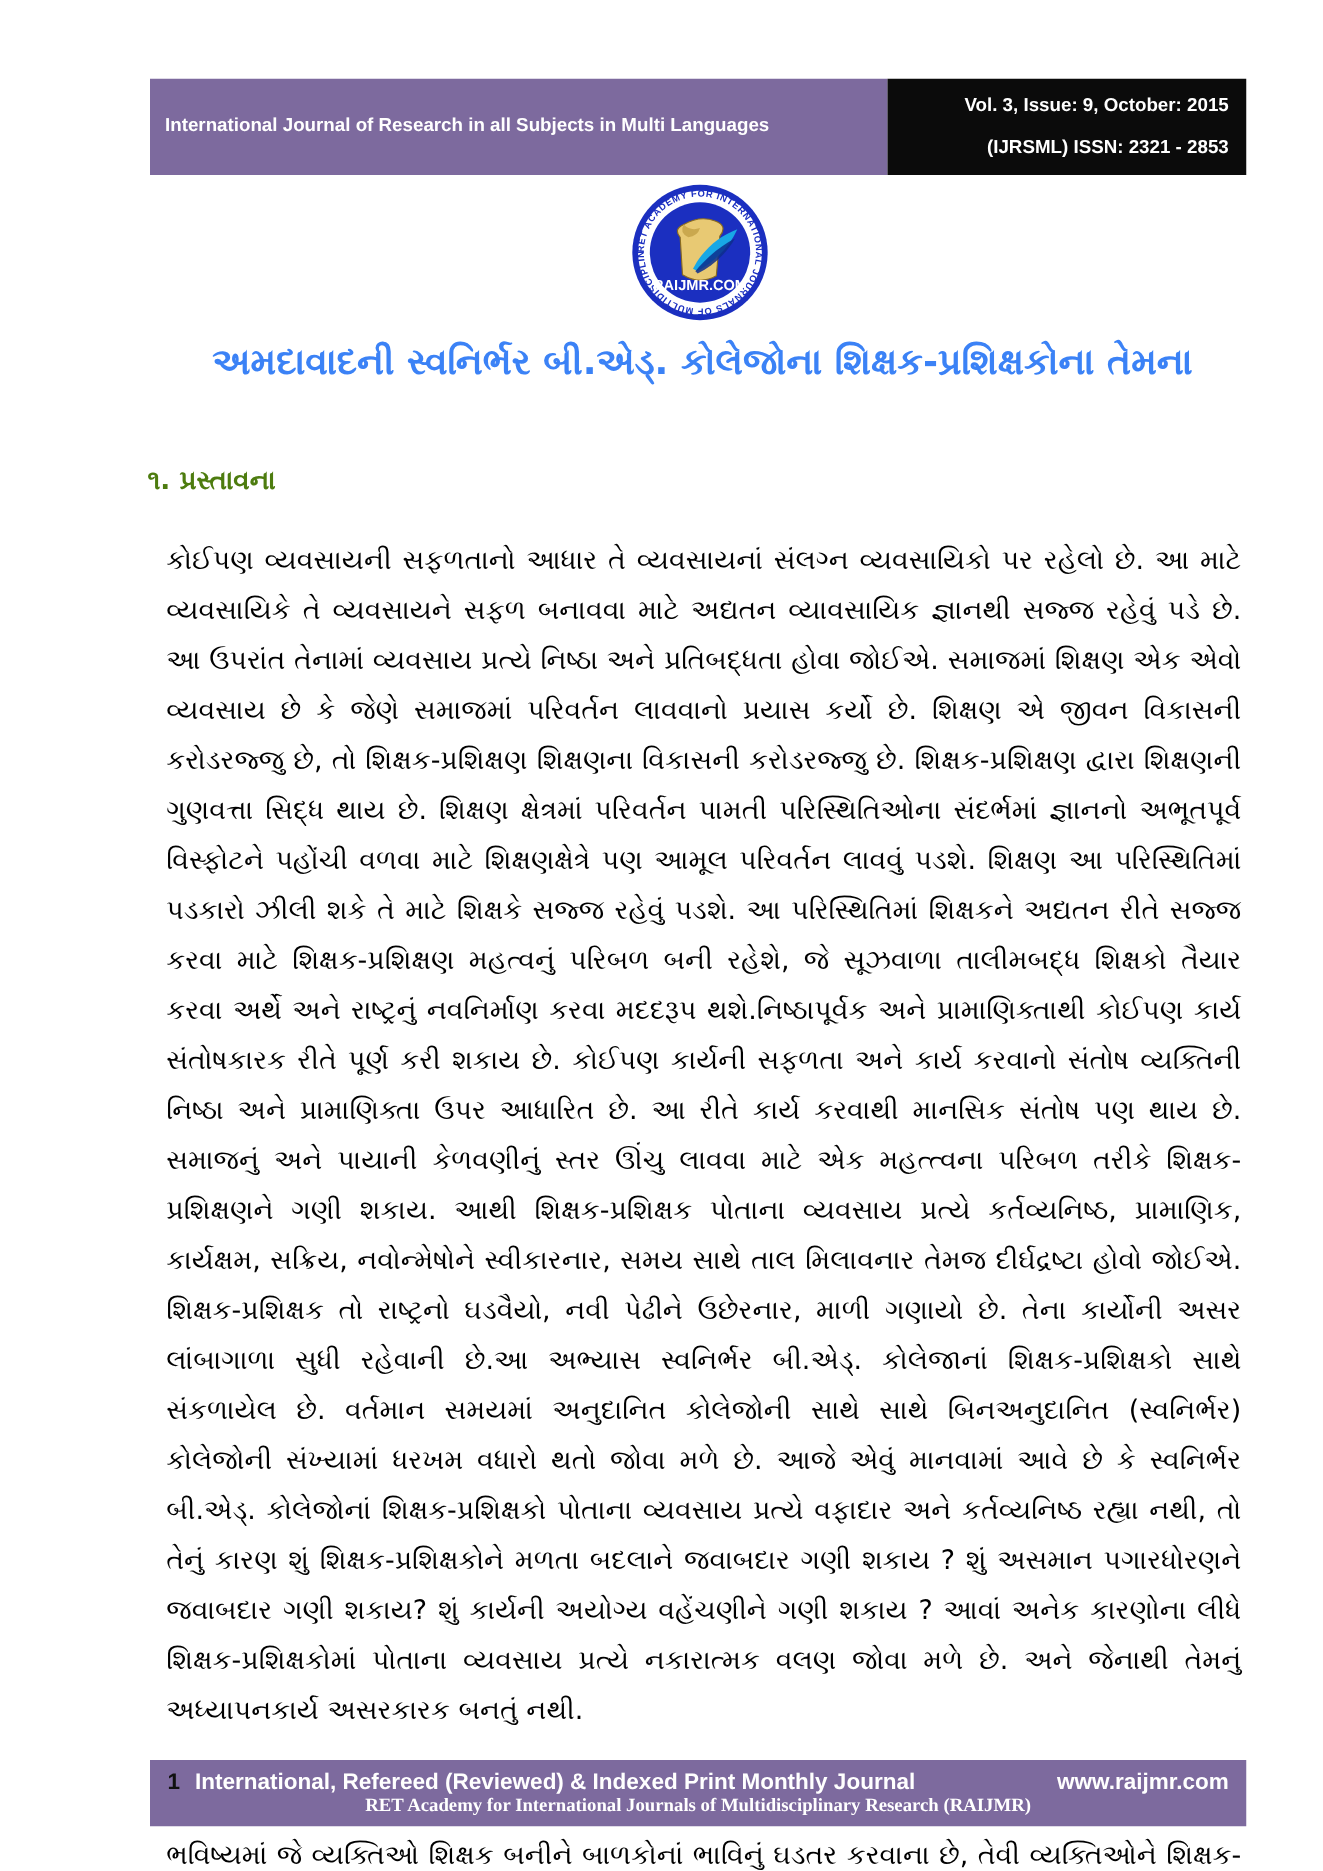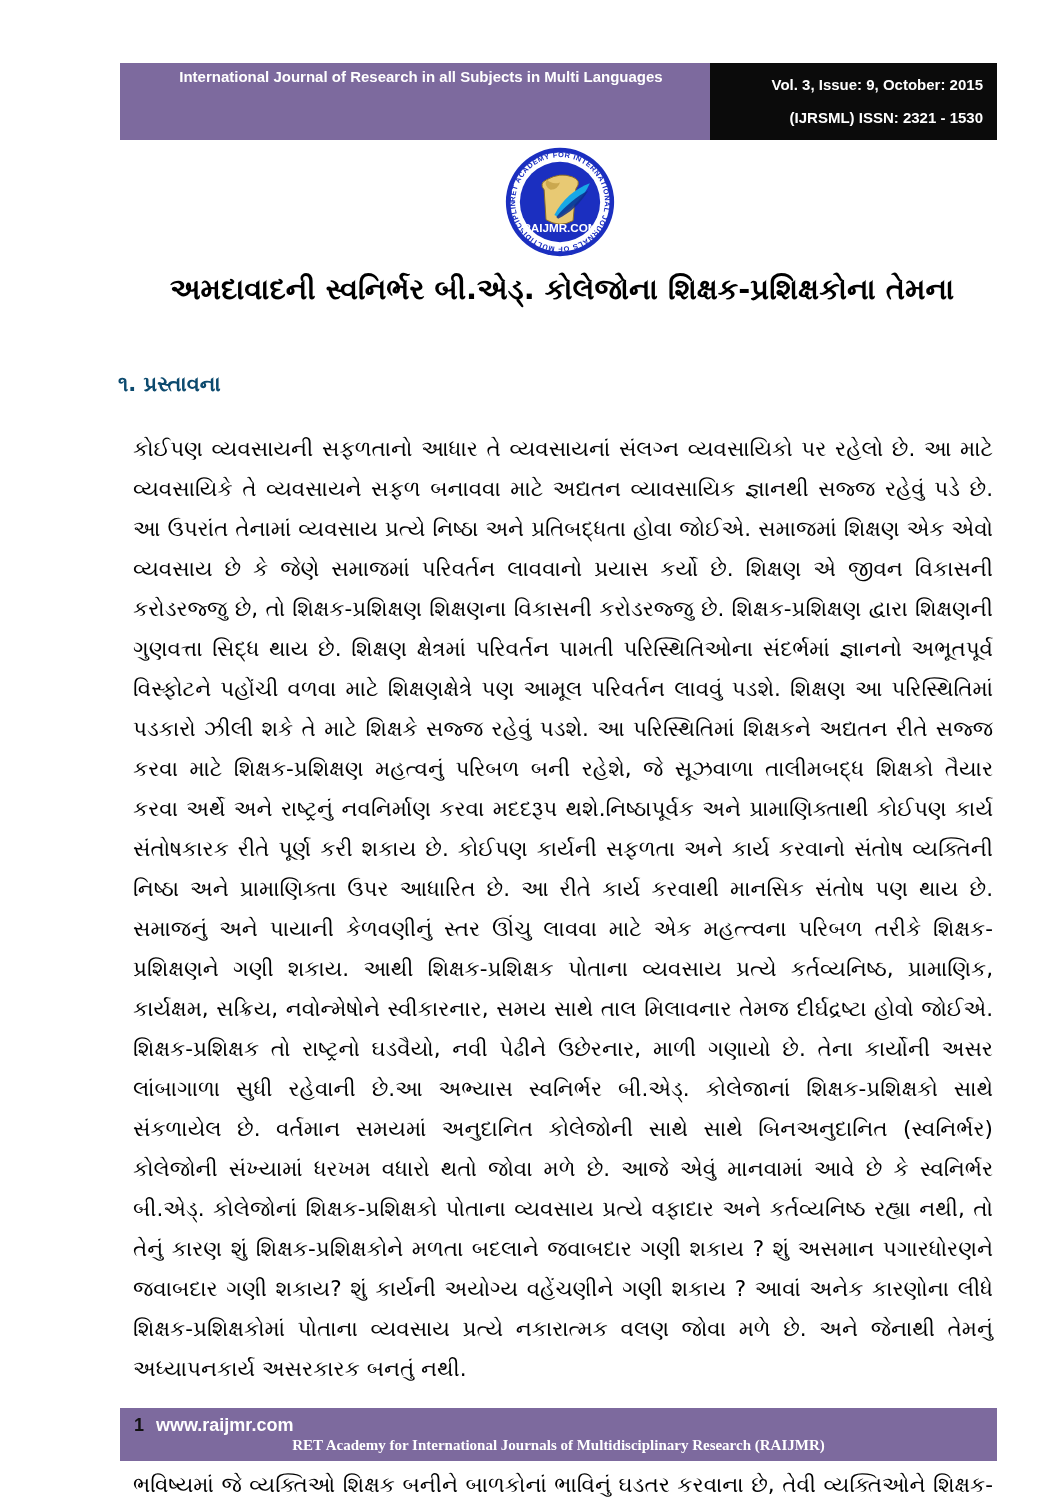--- a/index.html
+++ b/index.html
@@ -9,46 +9,46 @@
   }
   .page{position:absolute;inset:0;background:#ffffff;}
 
   
   .header-bar{
     position:absolute;top:63px;left:120px;width:877px;height:77px;
     display:flex;flex-direction:row;
   }
   .header-left{
     background:#7d6a9e;width:590px;height:100%;
-    display:flex;flex-direction:row;justify-content:space-around;
+    display:flex;flex-direction:column;justify-content:space-around;
     padding:6px 0 6px 12px;box-sizing:border-box;
     color:#ffffff;font-weight:bold;font-size:15px;line-height:1.1;
   }
   .header-right{
     background:#0b0b0b;flex:1;height:100%;
     display:flex;flex-direction:column;justify-content:space-around;
     padding:6px 14px 6px 0;box-sizing:border-box;text-align:right;
     color:#ffffff;font-weight:bold;font-size:15px;line-height:1.1;
   }
 
   
   .logo-wrap{
     position:absolute;top:146px;left:504px;width:112px;height:112px;
   }
   .logo-wrap svg{width:100%;height:100%;display:block;}
 
   
   .article-title{
     position:absolute;top:264px;left:118px;width:888px;
     text-align:center;font-weight:bold;font-size:29px;line-height:50px;
-    color:#000000;font-family:"DejaVu Sans", sans-serif;
+    color:#3b82f6;font-family:"DejaVu Sans", sans-serif;
   }
   .section-heading{
     position:absolute;top:372px;left:118px;width:500px;
-    font-weight:bold;font-size:21px;color:#0c4a6e;
+    font-weight:bold;font-size:21px;color:#4d7c0f;
     font-family:"DejaVu Sans", sans-serif;
   }
   .body-text{
     position:absolute;top:414px;left:118px;width:890px;
     font-size:21.5px;line-height:40px;color:#000000;
     font-family:"DejaVu Sans", sans-serif;
     text-align:justify;
   }
   .body-text p{margin:15px;}
   .body-text p + p{margin-top:36px;}
@@ -75,21 +75,21 @@
 <body>
 
 <div class="page">
 
   <div class="header-bar">
     <div class="header-left">
       <div>International Journal of Research in all Subjects in Multi Languages</div>
     </div>
     <div class="header-right">
       <div>Vol. 3, Issue: 9, October: 2015</div>
-      <div>(IJRSML)  ISSN: 2321 - 1530</div>
+      <div>(IJRSML)  ISSN: 2321 - 2853</div>
     </div>
   </div>
 
   <div class="logo-wrap">
     <svg viewBox="0 0 120 120">
       <circle cx="60" cy="60" r="58" fill="#1b2fc0"></circle>
       <circle cx="60" cy="60" r="53" fill="#ffffff"></circle>
       <circle cx="60" cy="60" r="43" fill="#1b2fc0"></circle>
       <defs>
         <path id="ringpath" d="M 60,60 m -48,0 a 48,48 0 1,1 96,0 a 48,48 0 1,1 -96,0"></path>
@@ -115,18 +115,19 @@
   <div class="section-heading">૧. પ્રસ્તાવના</div>
 
   <div class="body-text">
     <p>કોઈપણ વ્યવસાયની સફળતાનો આધાર તે વ્યવસાયનાં સંલગ્ન વ્યવસાયિકો પર રહેલો છે. આ માટે વ્યવસાયિકે તે વ્યવસાયને સફળ બનાવવા માટે અદ્યતન વ્યાવસાયિક જ્ઞાનથી સજ્જ રહેવું પડે છે. આ ઉપરાંત તેનામાં વ્યવસાય પ્રત્યે નિષ્ઠા અને પ્રતિબદ્ધતા હોવા જોઈએ. સમાજમાં શિક્ષણ એક એવો વ્યવસાય છે કે જેણે સમાજમાં પરિવર્તન લાવવાનો પ્રયાસ કર્યો છે. શિક્ષણ એ જીવન વિકાસની કરોડરજ્જુ છે, તો શિક્ષક-પ્રશિક્ષણ શિક્ષણના વિકાસની કરોડરજ્જુ છે. શિક્ષક-પ્રશિક્ષણ દ્વારા શિક્ષણની ગુણવત્તા સિદ્ધ થાય છે. શિક્ષણ ક્ષેત્રમાં પરિવર્તન પામતી પરિસ્થિતિઓના સંદર્ભમાં જ્ઞાનનો અભૂતપૂર્વ વિસ્ફોટને પહોંચી વળવા માટે શિક્ષણક્ષેત્રે પણ આમૂલ પરિવર્તન લાવવું પડશે. શિક્ષણ આ પરિસ્થિતિમાં પડકારો ઝીલી શકે તે માટે શિક્ષકે સજ્જ રહેવું પડશે. આ પરિસ્થિતિમાં શિક્ષકને અદ્યતન રીતે સજ્જ કરવા માટે શિક્ષક-પ્રશિક્ષણ મહત્વનું પરિબળ બની રહેશે, જે સૂઝવાળા તાલીમબદ્ધ શિક્ષકો તૈયાર કરવા અર્થે અને રાષ્ટ્રનું નવનિર્માણ કરવા મદદરૂપ થશે.નિષ્ઠાપૂર્વક અને પ્રામાણિક્તાથી કોઈપણ કાર્ય સંતોષકારક રીતે પૂર્ણ કરી શકાય છે. કોઈપણ કાર્યની સફળતા અને કાર્ય કરવાનો સંતોષ વ્યક્તિની નિષ્ઠા અને પ્રામાણિક્તા ઉપર આધારિત છે. આ રીતે કાર્ય કરવાથી માનસિક સંતોષ પણ થાય છે. સમાજનું અને પાયાની કેળવણીનું સ્તર ઊંચુ લાવવા માટે એક મહત્ત્વના પરિબળ તરીકે શિક્ષક-પ્રશિક્ષણને ગણી શકાય. આથી શિક્ષક-પ્રશિક્ષક પોતાના વ્યવસાય પ્રત્યે કર્તવ્યનિષ્ઠ, પ્રામાણિક, કાર્યક્ષમ, સક્રિય, નવોન્મેષોને સ્વીકારનાર, સમય સાથે તાલ મિલાવનાર તેમજ દીર્ઘદ્રષ્ટા હોવો જોઈએ. શિક્ષક-પ્રશિક્ષક તો રાષ્ટ્રનો ઘડવૈયો, નવી પેઢીને ઉછેરનાર, માળી ગણાયો છે. તેના કાર્યોની અસર લાંબાગાળા સુધી રહેવાની છે.આ અભ્યાસ સ્વનિર્ભર બી.એડ્. કોલેજાનાં શિક્ષક-પ્રશિક્ષકો સાથે સંકળાયેલ છે. વર્તમાન સમયમાં અનુદાનિત કોલેજોની સાથે સાથે બિનઅનુદાનિત (સ્વનિર્ભર) કોલેજોની સંખ્યામાં ધરખમ વધારો થતો જોવા મળે છે. આજે એવું માનવામાં આવે છે કે સ્વનિર્ભર બી.એડ્. કોલેજોનાં શિક્ષક-પ્રશિક્ષકો પોતાના વ્યવસાય પ્રત્યે વફાદાર અને કર્તવ્યનિષ્ઠ રહ્યા નથી, તો તેનું કારણ શું શિક્ષક-પ્રશિક્ષકોને મળતા બદલાને જવાબદાર ગણી શકાય ? શું અસમાન પગારધોરણને જવાબદાર ગણી શકાય? શું કાર્યની અયોગ્ય વહેંચણીને ગણી શકાય ? આવાં અનેક કારણોના લીધે શિક્ષક-પ્રશિક્ષકોમાં પોતાના વ્યવસાય પ્રત્યે નકારાત્મક વલણ જોવા મળે છે. અને જેનાથી તેમનું અધ્યાપનકાર્ય અસરકારક બનતું નથી.</p>
     <p>શિક્ષણમાં જ્યારે એક શિક્ષકનું મહત્ત્વ ઝાડના મૂળ સમાન છે, ત્યારે સ્વનિર્ભર બી.એડ્. કોલેજોમાં ભવિષ્યમાં જે વ્યક્તિઓ શિક્ષક બનીને બાળકોનાં ભાવિનું ઘડતર કરવાના છે, તેવી વ્યક્તિઓને શિક્ષક-પ્રશિક્ષણ આપતા શિક્ષક-પ્રશિક્ષકોનાં તેમનાં વ્યવસાય પ્રત્યેનાં મનોવલણોનો અભ્યાસ કરવા માટે પ્રસ્તુત લઘુશોધ નિબંધ હાથ ધરવામાં આવ્યો છે.પ્રસ્તુત અભ્યાસમાં પૃથક્કરણ માટે પ્રામાંકોની સરાસરી, પ્રમાણિત વિચલનની ગણતરી કરવામાં આવી હતી અને</p>
   </div>
 
   <div class="footer-bar">
     <div class="footer-row1">
       <span class="footer-page-num">1</span>
+      <span class="footer-journal">International, Refereed (Reviewed) &amp; Indexed Print Monthly Journal</span>
       <span class="footer-site">www.raijmr.com</span>
     </div>
     <div class="footer-row2">RET Academy for International Journals of Multidisciplinary Research (RAIJMR)</div>
   </div>
 
 </div>
 
 </body></html>

